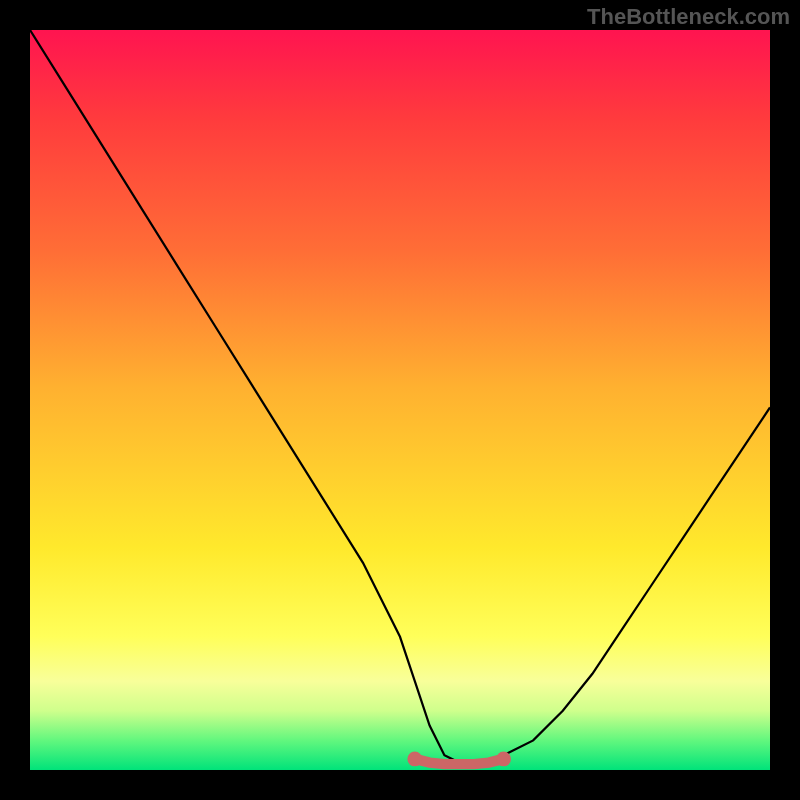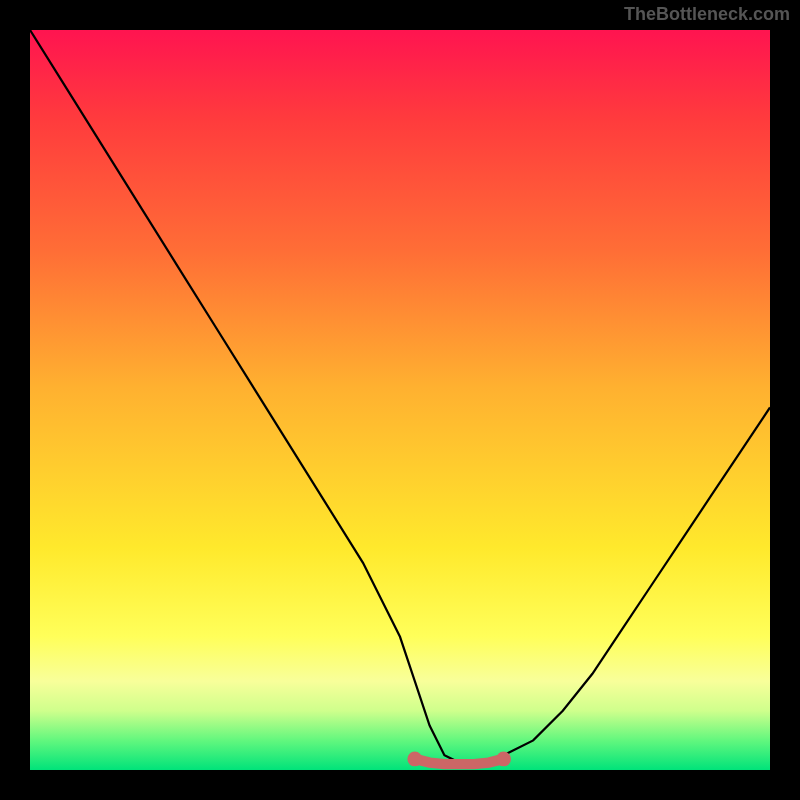--- a/index.html
+++ b/index.html
@@ -9,21 +9,21 @@
     height: 800px;
     background: #000;
     position: relative;
     font-family: Arial, Helvetica, sans-serif;
   }
   .watermark {
     position: absolute;
     top: 4px;
     right: 10px;
     color: #555;
-    font-size: 18px;
+    font-size: 22px;
     font-weight: bold;
     z-index: 10;
   }
   .plot-area {
     position: absolute;
     left: 30px;
     top: 30px;
     width: 740px;
     height: 740px;
     background: linear-gradient(to bottom,

